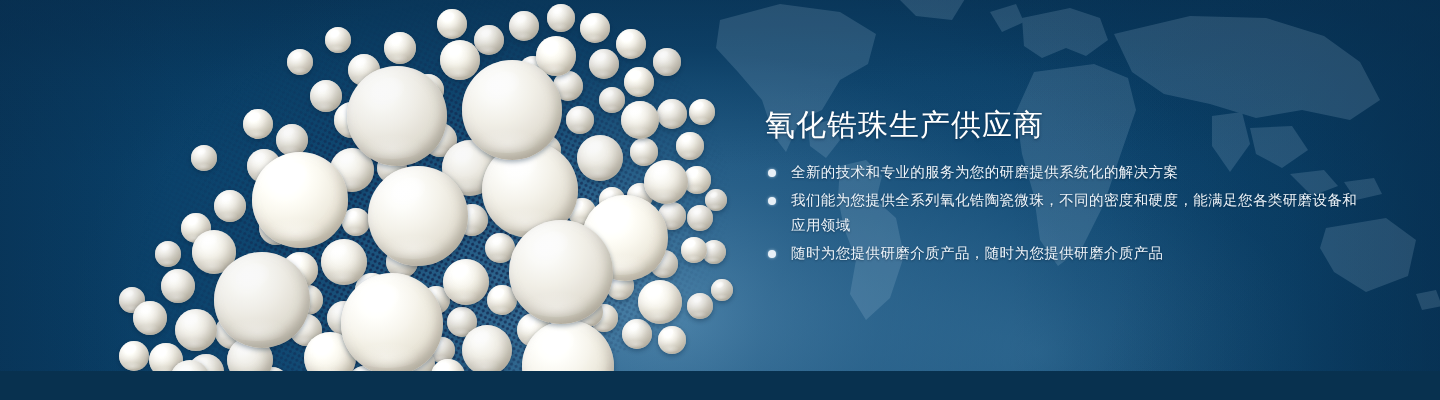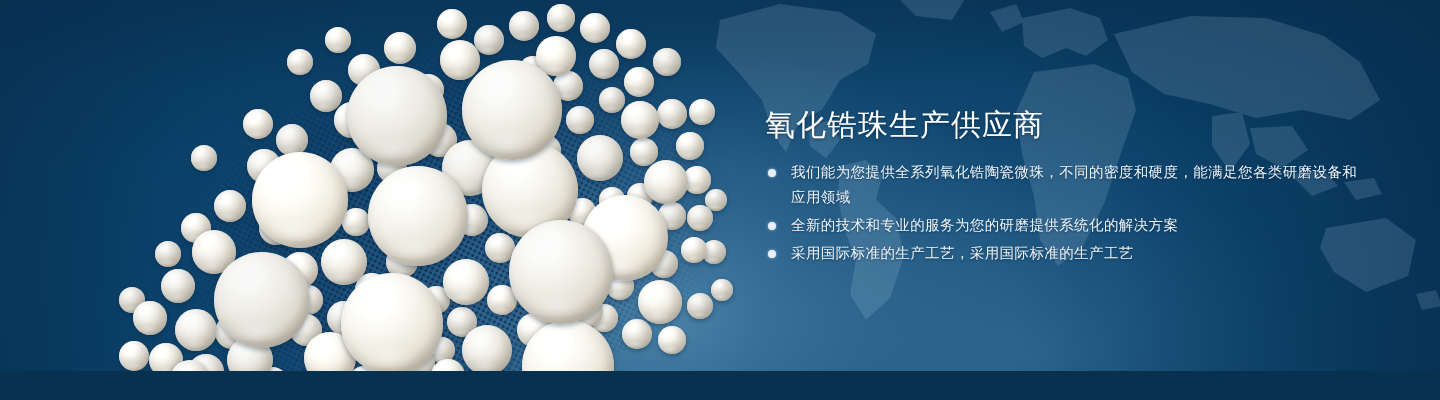--- a/index.html
+++ b/index.html
@@ -363,26 +363,26 @@
       <div class="bead" style="width: 26px; height: 26px; left: 429px; top: 337px; z-index: 26; filter: brightness(0.976) saturate(0.94);"></div>
       <div class="bead" style="width: 22px; height: 22px; left: 705px; top: 189px; z-index: 22; filter: brightness(0.988) saturate(0.97);"></div>
       <div class="bead" style="width: 22px; height: 22px; left: 711px; top: 279px; z-index: 22; filter: brightness(1) saturate(1);"></div>
     </div>
 
   <div class="text-block">
     <h1 class="headline">氧化锆珠生产供应商</h1>
     <ul class="bullets">
       <li class="bullet">
         <span class="dot"></span>
+        <span>全新的技术和专业的服务为您的研磨提供系统化的解决方案</span>
+      </li>
+      <li class="bullet">
+        <span class="dot"></span>
         <span>我们能为您提供全系列氧化锆陶瓷微珠，不同的密度和硬度，能满足您各类研磨设备和应用领域</span>
       </li>
       <li class="bullet">
         <span class="dot"></span>
-        <span>全新的技术和专业的服务为您的研磨提供系统化的解决方案</span>
-      </li>
-      <li class="bullet">
-        <span class="dot"></span>
-        <span>采用国际标准的生产工艺，采用国际标准的生产工艺</span>
+        <span>随时为您提供研磨介质产品，随时为您提供研磨介质产品</span>
       </li>
     </ul>
   </div>
 
 </div>
 
 </body></html>

